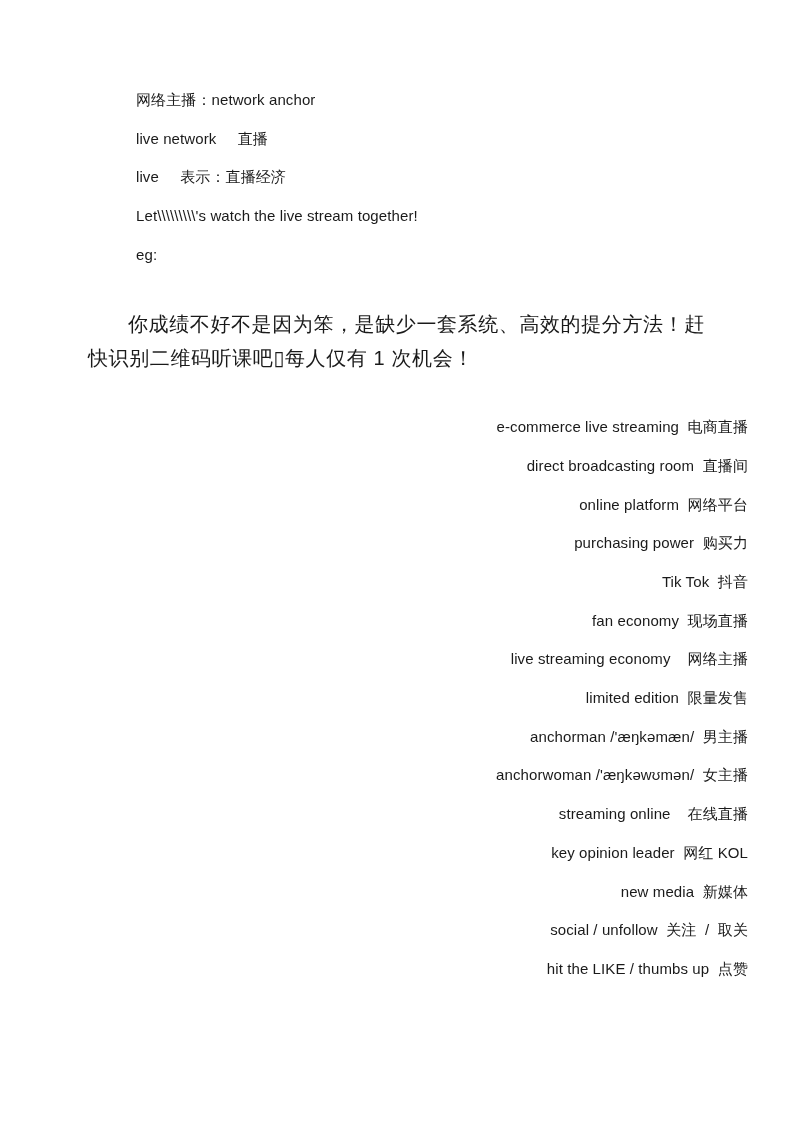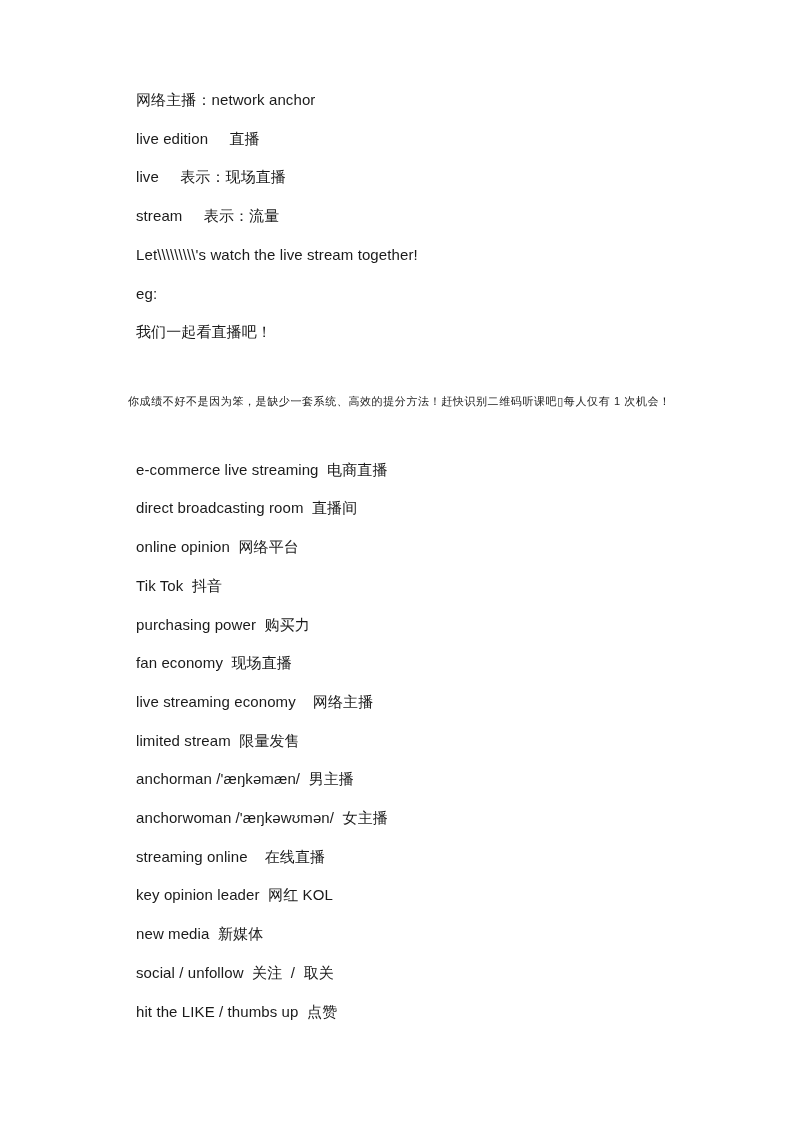--- a/index.html
+++ b/index.html
@@ -26,61 +26,60 @@
   .line {
     margin: 4px;
     font-size: 15px;
     line-height: 34.7px;
     white-space: pre-wrap;
     letter-spacing: 0.1px;
   }
   .promo {
     margin: 34px 0 0 88px;
     width: 632px;
-    font-size: 11px;
+    font-size: 20px;
     line-height: 34.8px;
     text-indent: 40px;
     white-space: normal;
     word-break: break-all;
     letter-spacing: 0.6px;
   }
   .promo, .line {
     color: #1a1a1a;
   }
   .vocab {
     margin: 34px 40px 0 132px;
+    text-align: right;
   }
   p { margin: 0; }
 </style>
 </head>
 <body>
 
 <div class="page">
 
   <section class="intro">
       <p class="line">网络主播：network anchor</p>
-      <p class="line">live edition     直播</p>
-      <p class="line">live     表示：现场直播</p>
-      <p class="line">stream     表示：流量</p>
+      <p class="line">live network     直播</p>
+      <p class="line">live     表示：直播经济</p>
       <p class="line">Let\\\\\\\\\'s watch the live stream together!</p>
       <p class="line">eg:</p>
-      <p class="line">我们一起看直播吧！</p>
     </section>
 
   <p class="promo">你成绩不好不是因为笨，是缺少一套系统、高效的提分方法！赶快识别二维码听课吧▯每人仅有 1 次机会！</p>
 
   <section class="vocab">
       <p class="line">e-commerce live streaming  电商直播</p>
       <p class="line">direct broadcasting room  直播间</p>
-      <p class="line">online opinion  网络平台</p>
+      <p class="line">online platform  网络平台</p>
+      <p class="line">purchasing power  购买力</p>
       <p class="line">Tik Tok  抖音</p>
-      <p class="line">purchasing power  购买力</p>
       <p class="line">fan economy  现场直播</p>
       <p class="line">live streaming economy    网络主播</p>
-      <p class="line">limited stream  限量发售</p>
+      <p class="line">limited edition  限量发售</p>
       <p class="line">anchorman /'æŋkəmæn/  男主播</p>
       <p class="line">anchorwoman /'æŋkəwʊmən/  女主播</p>
       <p class="line">streaming online    在线直播</p>
       <p class="line">key opinion leader  网红 KOL</p>
       <p class="line">new media  新媒体</p>
       <p class="line">social / unfollow  关注  /  取关</p>
       <p class="line">hit the LIKE / thumbs up  点赞</p>
     </section>
 
 </div>

